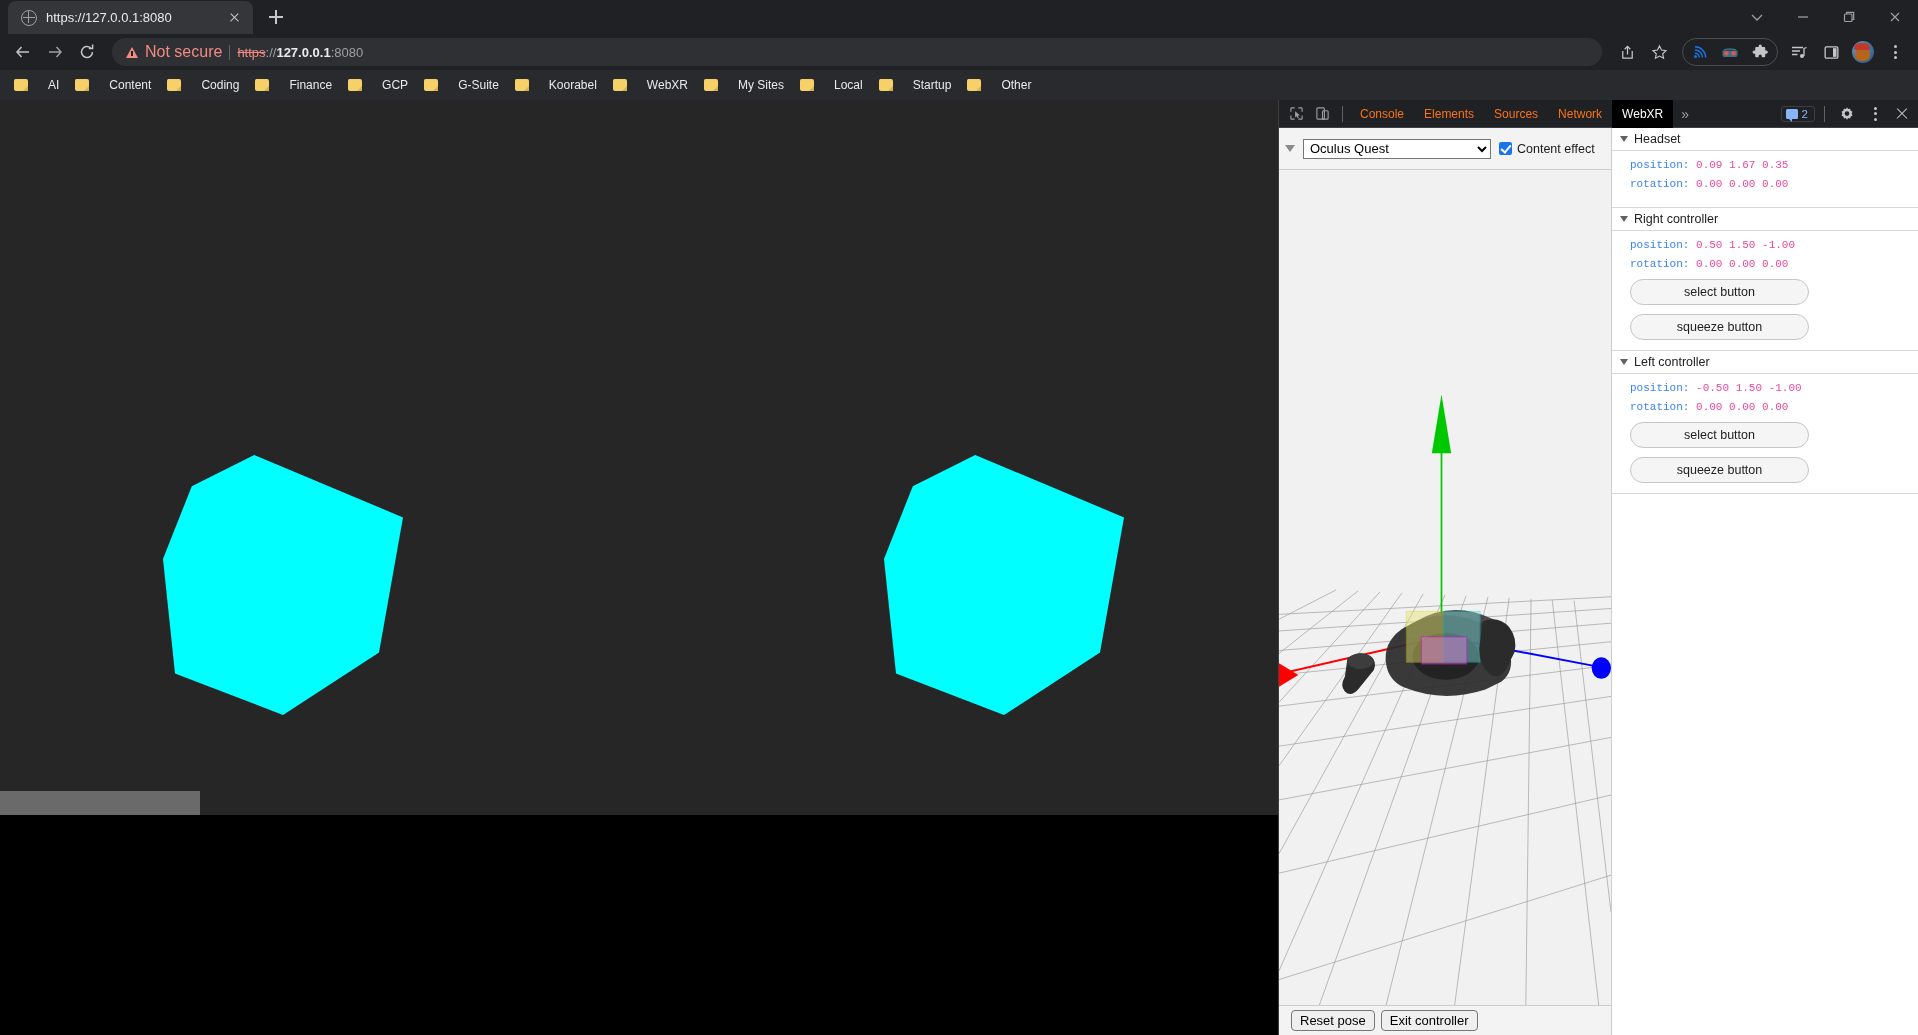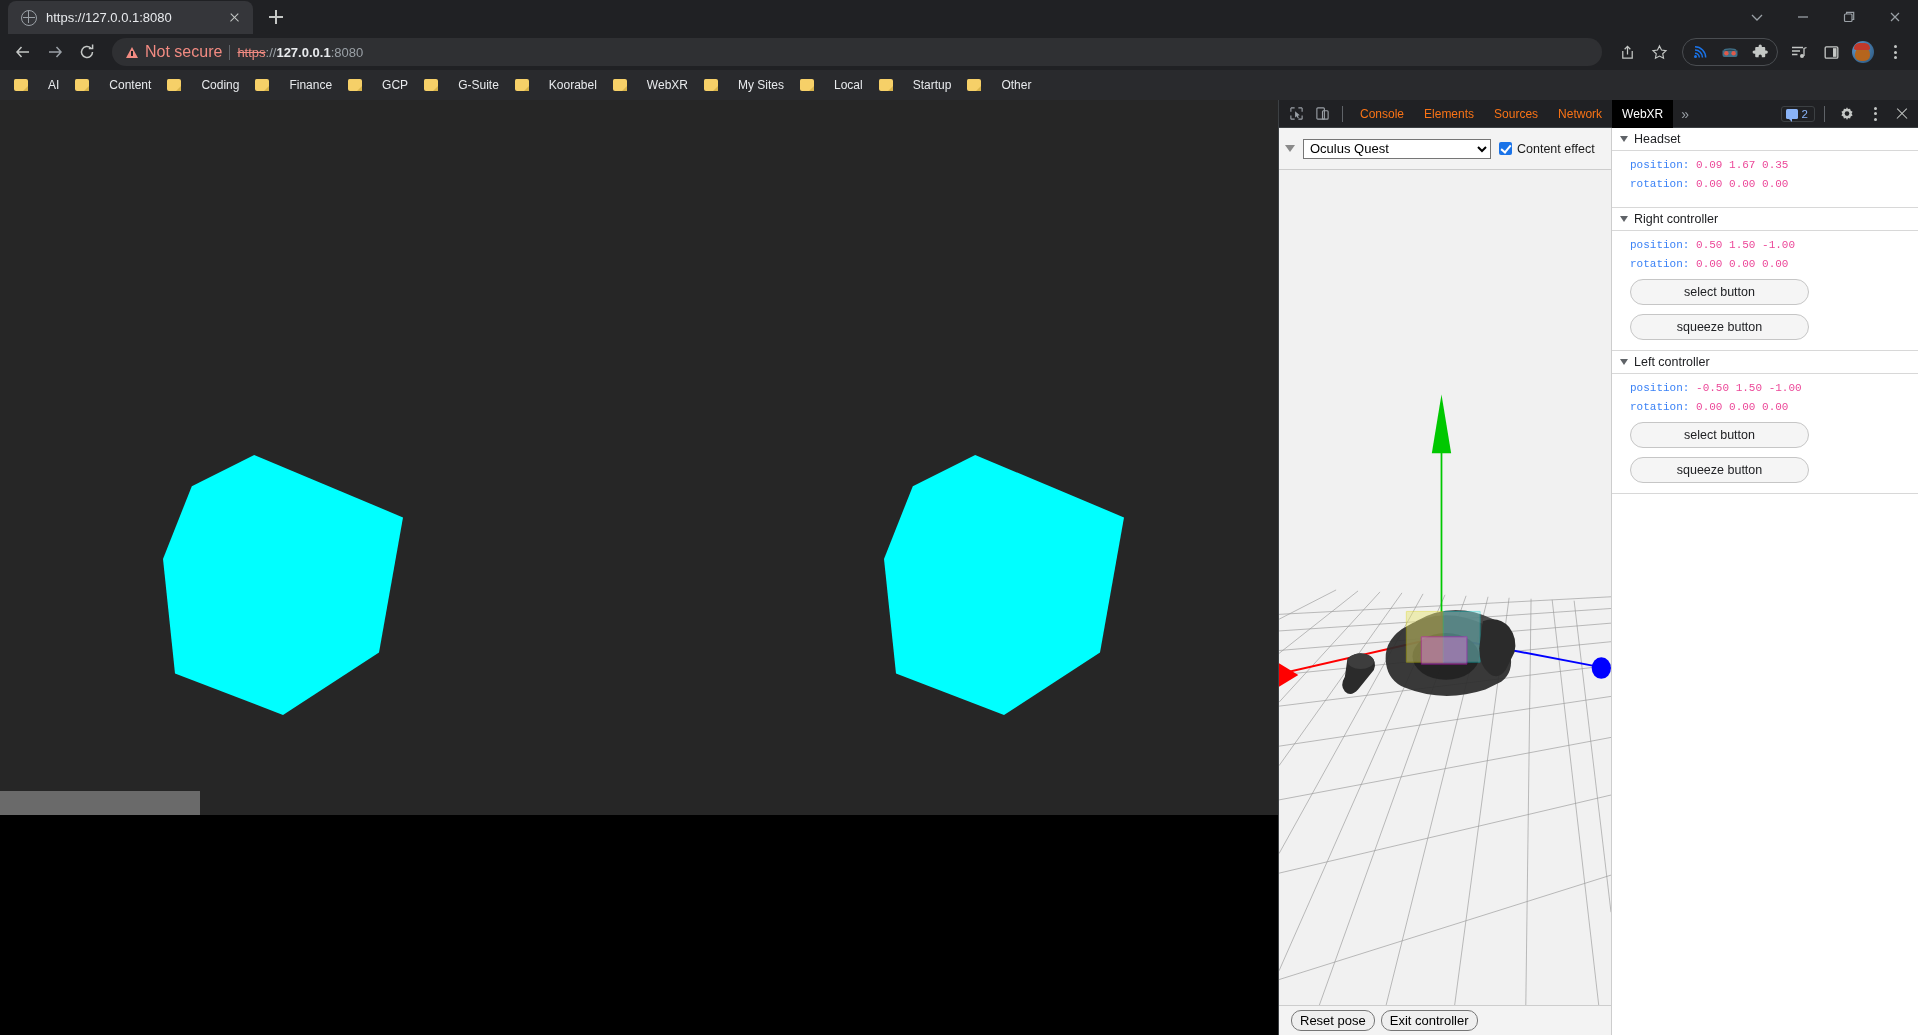--- a/index.html
+++ b/index.html
@@ -221,21 +221,21 @@
     border: solid #fff; border-width: 0 2px 2px 0; transform: rotate(40deg);
   }
 
   .xr-viewport { flex: 1; background: #f1f1f1; position: relative; overflow: hidden; min-height: 0; }
   .xr-bottom {
     height: 30px; border-top: 1px solid #cdcdcd; background: #f3f3f3;
     display: flex; align-items: center; gap: 6px; padding: 0 12px; flex: none;
   }
   .gbtn {
     font-family: "Liberation Sans", sans-serif; font-size: 13px; color: #000;
-    background: #efefef; border: 1px solid #767676; border-radius: 10px; padding: 2px 8px;
+    background: #efefef; border: 1px solid #767676; border-radius: 4px; padding: 2px 8px;
   }
 
   
   .xr-right {
     width: 306px; background: #fff; display: flex; flex-direction: column; flex: none;
     overflow: hidden;
   }
   .sect-header {
     display: flex; align-items: center; gap: 6px; padding: 4px 8px;
     border-bottom: 1px solid #d8d8d8; background: #fff; font-size: 12.5px; color: #202124;

